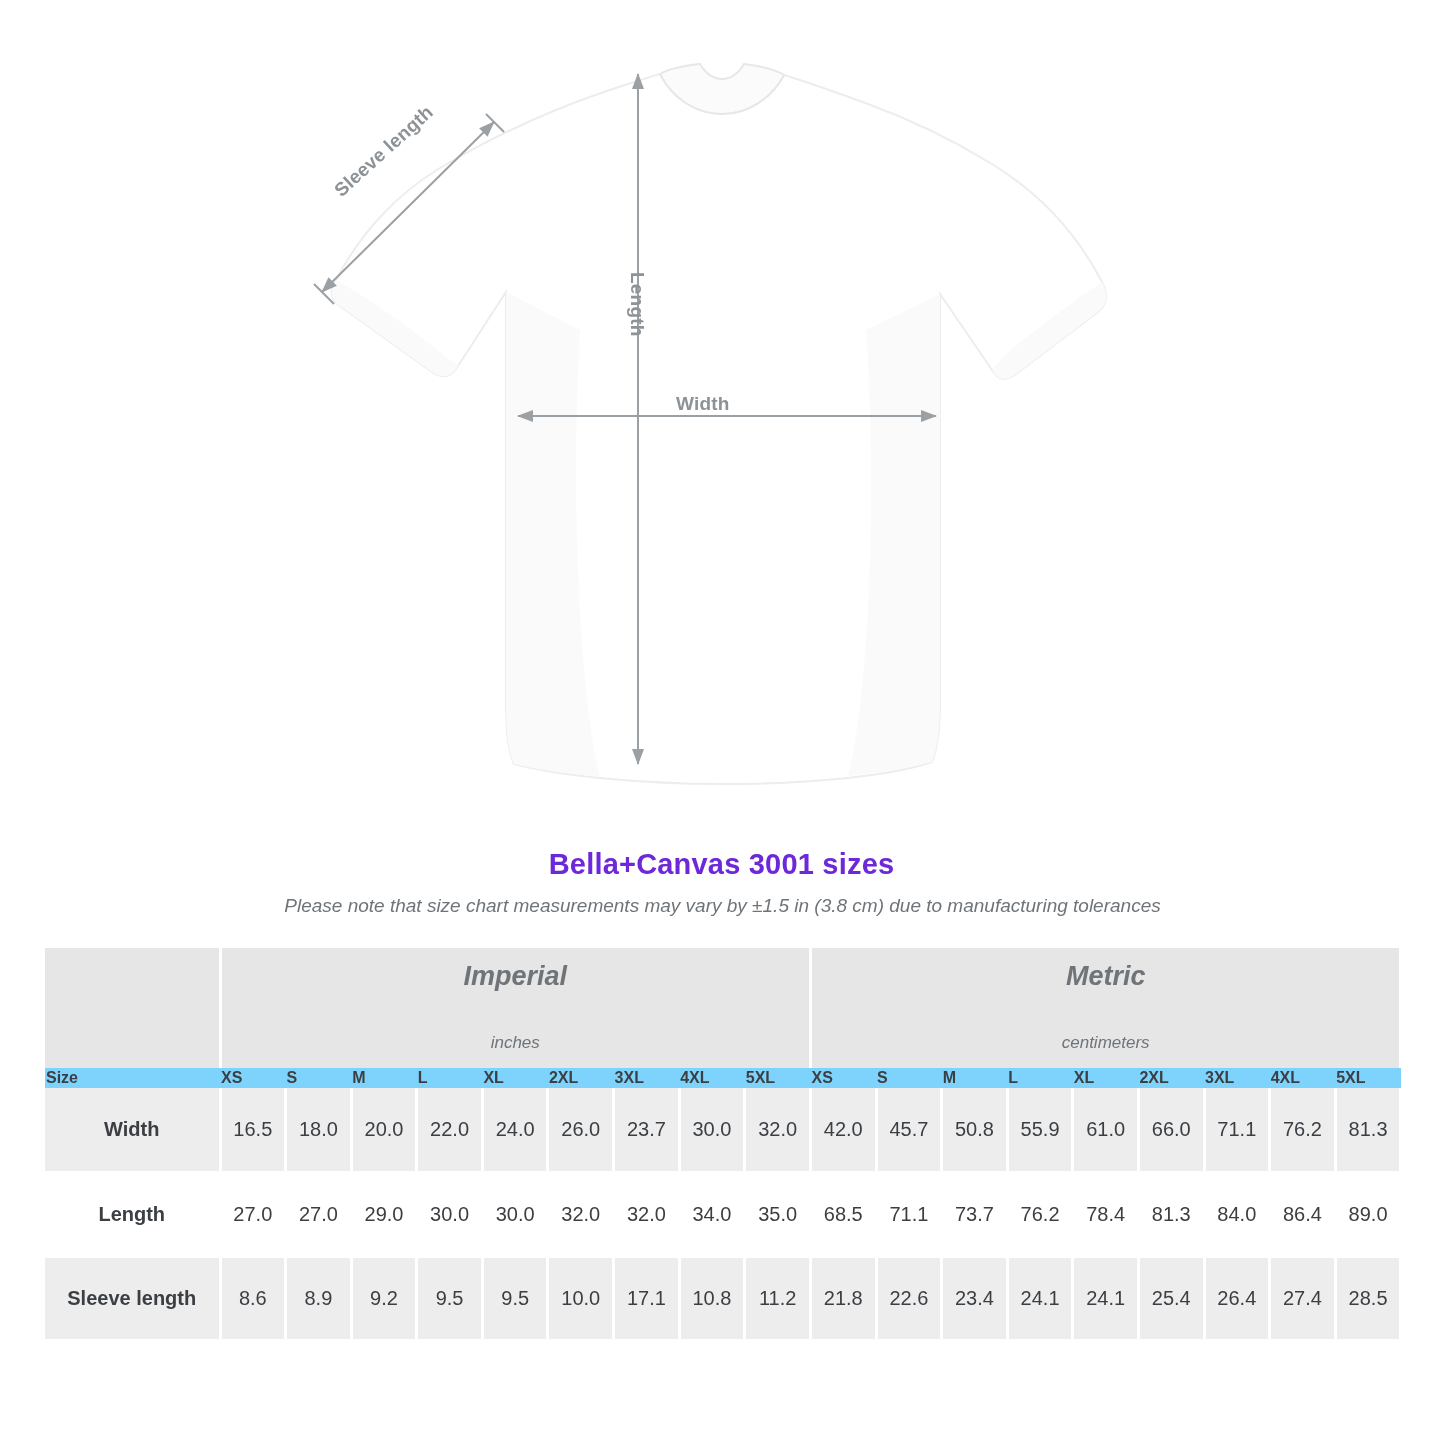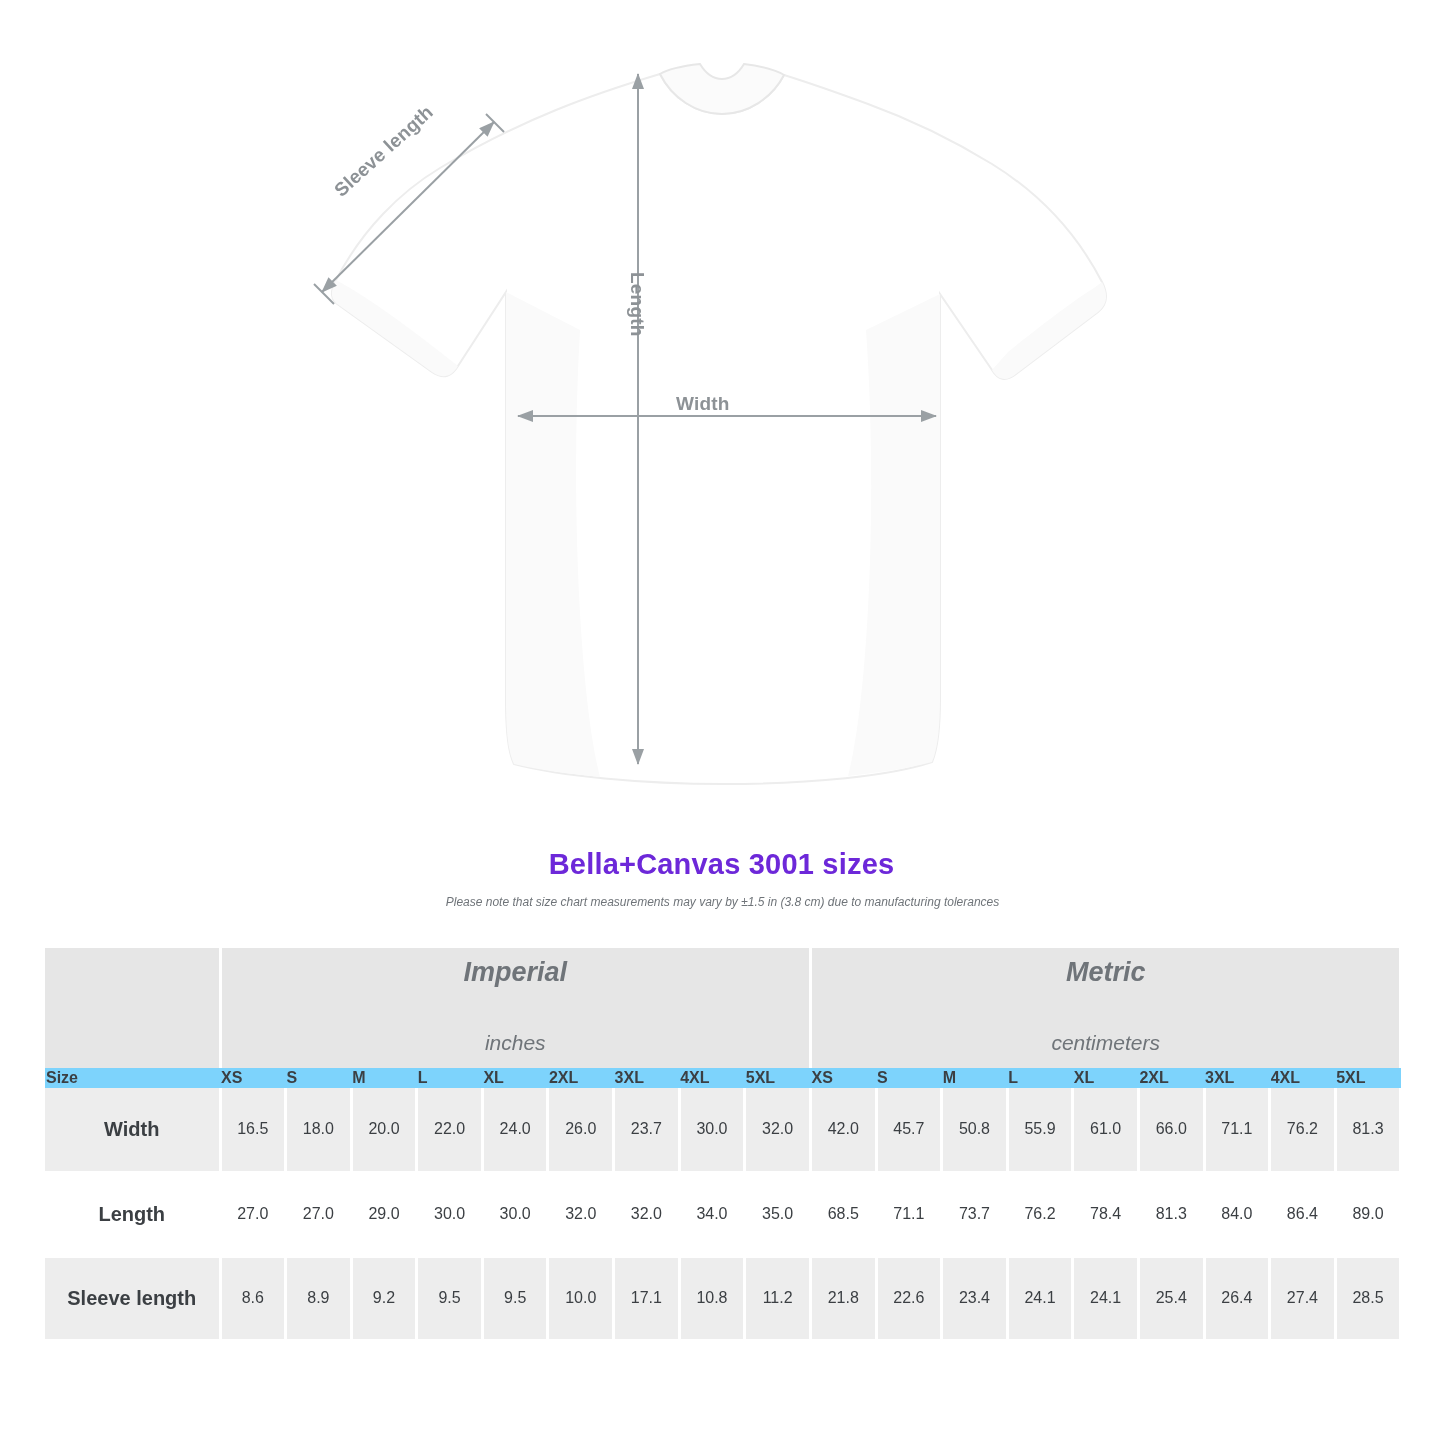--- a/index.html
+++ b/index.html
@@ -55,21 +55,21 @@
     margin-top: 18px;
   }
   #chart-title {
     font-size: 29px;
     font-weight: bold;
     color: #6d28d9;
     margin: 0 2px 14px 0;
     letter-spacing: .2px;
   }
   #chart-note {
-    font-size: 12px;
+    font-size: 19px;
     font-style: italic;
     color: #6f7479;
     margin: 0;
   }
 
   
   #table-wrap {
     position: absolute;
     left: 45px;
     top: 948px;
@@ -91,32 +91,32 @@
     border-right: 3px solid #ffffff;
   }
   .unit-title {
     font-size: 27px;
     font-style: italic;
     font-weight: bold;
     color: #6f7479;
     line-height: 1.25;
   }
   .unit-sub {
-    font-size: 21px;
+    font-size: 17px;
     font-style: italic;
     color: #6f7479;
     line-height: 1.6;
     margin-top: 36px;
   }
 
   tbody tr { height: 84px; }
   tbody td {
     text-align: center;
     vertical-align: middle;
-    font-size: 16px;
+    font-size: 20px;
     color: #3b3f43;
     border-right: 3px solid #ffffff;
     border-bottom: 3px solid #ffffff;
   }
   tbody td.rowhead {
     font-weight: bold;
     font-size: 20px;
   }
   tr.band-light td { background: #ffffff; }
   tr.band-dark td { background: #ededed; }

